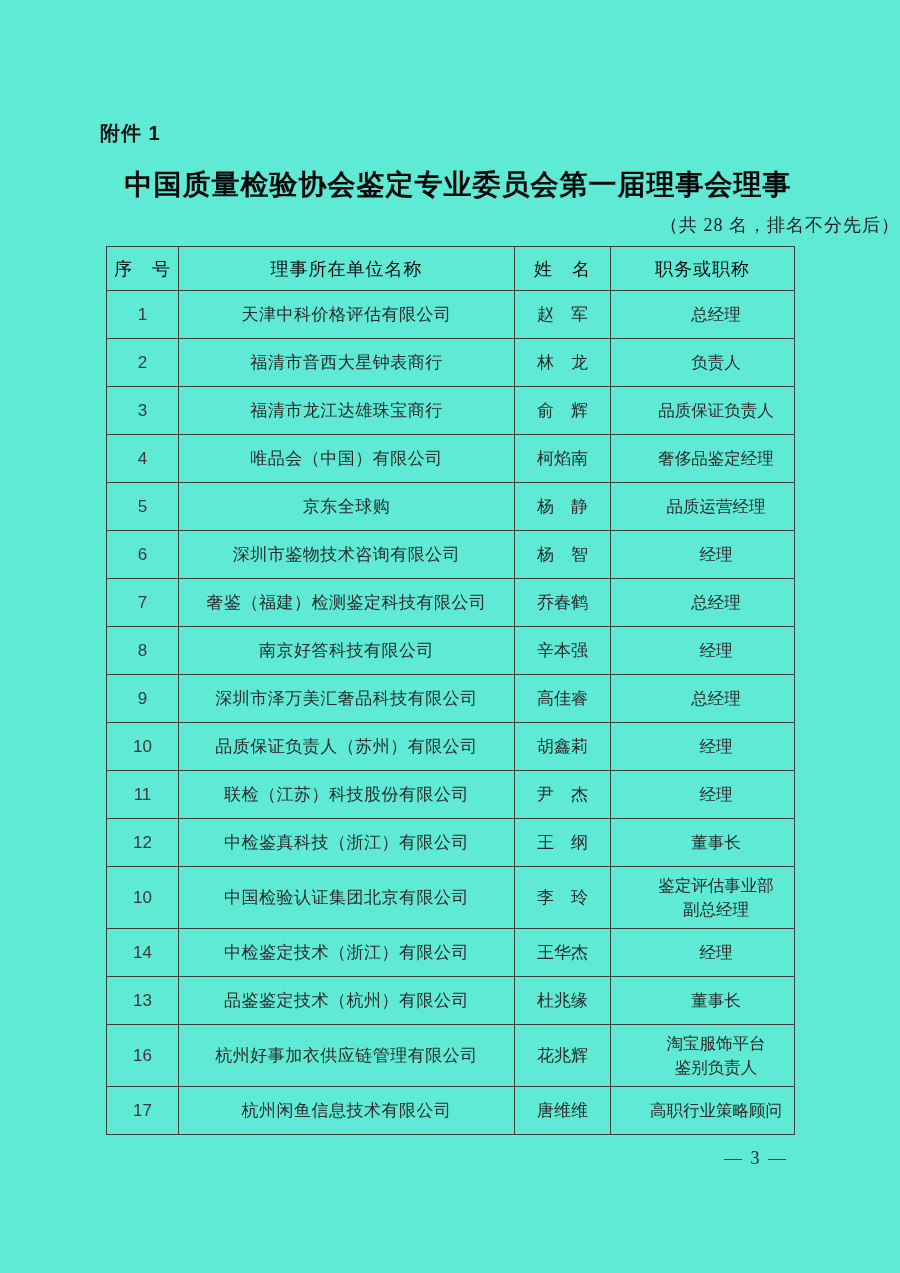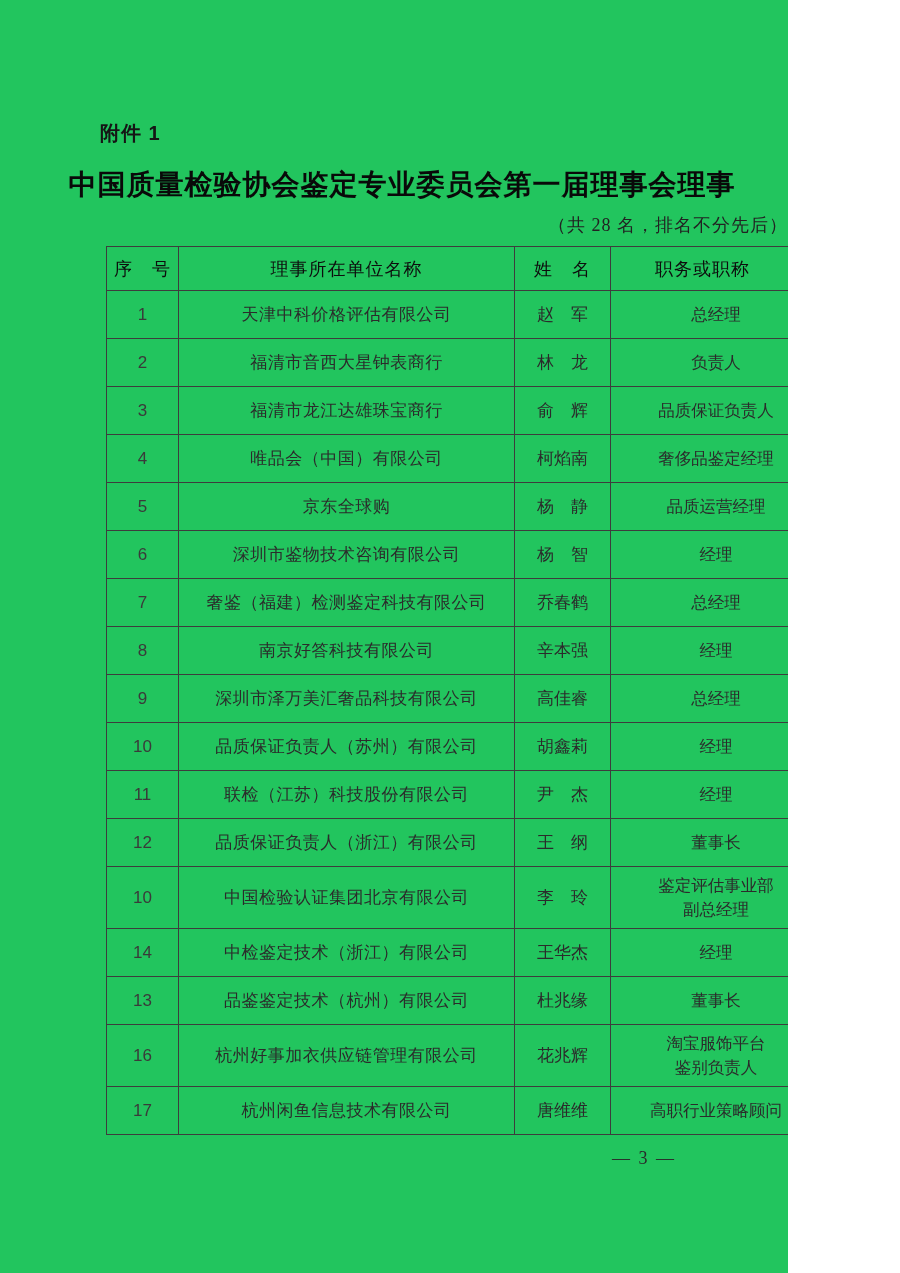--- a/index.html
+++ b/index.html
@@ -1,21 +1,21 @@
 <!DOCTYPE html>
 <html><head>
 <meta charset="utf-8">
 <style>
   * { margin: 0; padding: 0; box-sizing: border-box; }
   html, body { background: #ffffff; }
   .page {
     position: relative;
-    width: 788px;
+    width: 900px;
     height: 1273px;
-    background: #22c55e;
+    background: #5eead4;
     font-family: "Liberation Serif", "DejaVu Serif", serif;
     color: #1f1f1f;
     overflow: hidden;
   }
   .attachment-label {
     position: absolute;
     left: 100px;
     top: 120px;
     font-family: "Liberation Sans", "DejaVu Sans", sans-serif;
     font-weight: 600;
@@ -182,21 +182,21 @@
           <td class="title">经理</td>
         </tr>
         <tr>
           <td class="no">11</td>
           <td class="org">联检（江苏）科技股份有限公司</td>
           <td class="name">尹　杰</td>
           <td class="title">经理</td>
         </tr>
         <tr>
           <td class="no">12</td>
-          <td class="org">品质保证负责人（浙江）有限公司</td>
+          <td class="org">中检鉴真科技（浙江）有限公司</td>
           <td class="name">王　纲</td>
           <td class="title">董事长</td>
         </tr>
         <tr class="tall">
           <td class="no">10</td>
           <td class="org">中国检验认证集团北京有限公司</td>
           <td class="name">李　玲</td>
           <td class="title">鉴定评估事业部
 副总经理</td>
         </tr>

